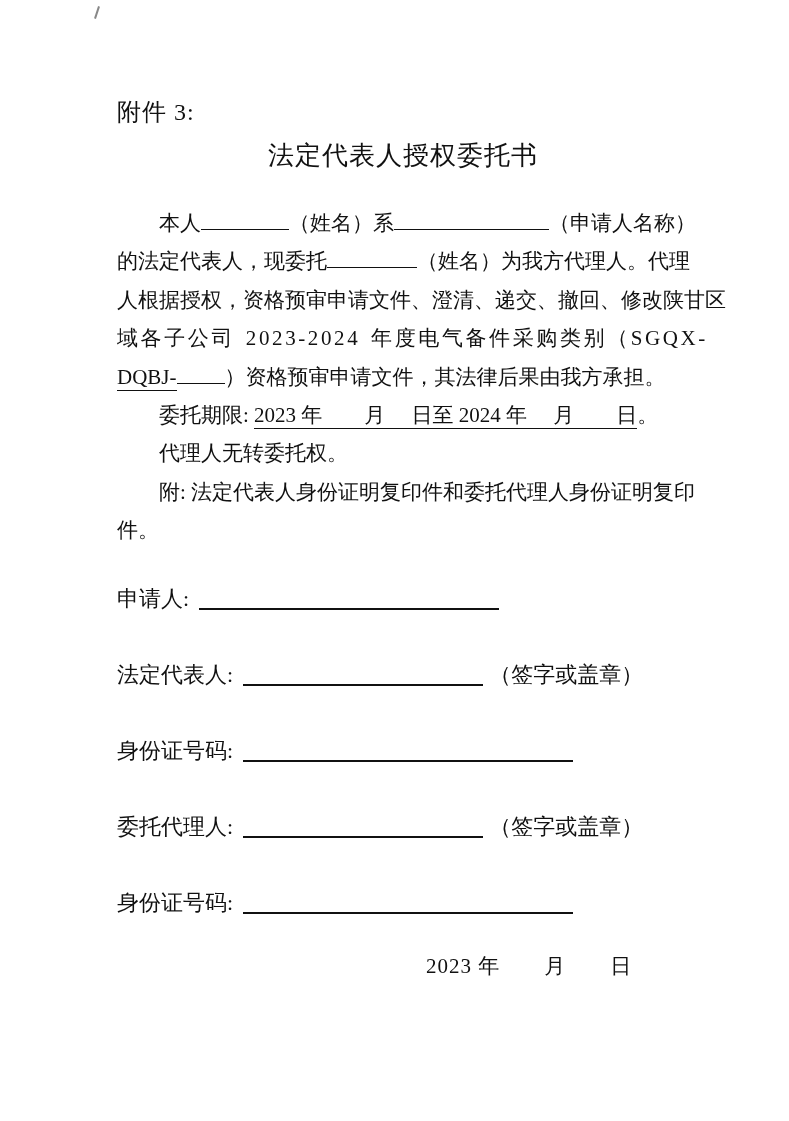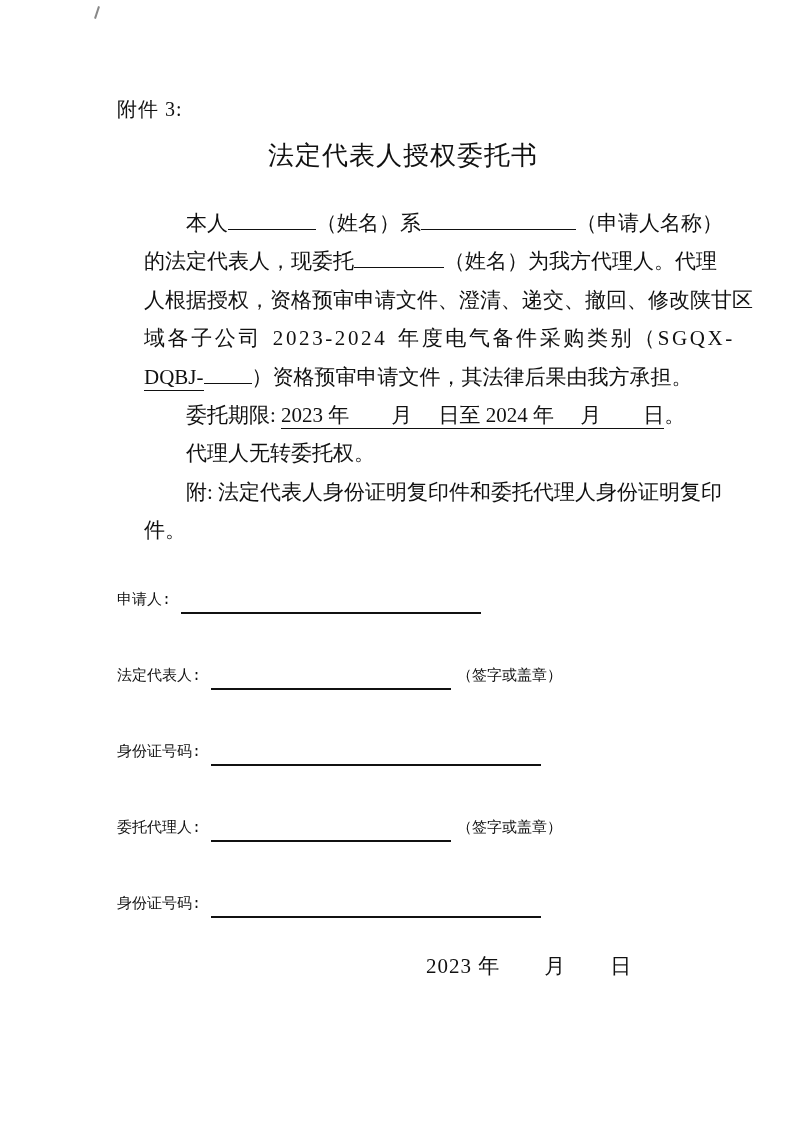--- a/index.html
+++ b/index.html
@@ -17,21 +17,21 @@
   .scan-artifact {
     position: absolute;
     left: 96px; top: 6px;
     width: 2px; height: 13px;
     background: #888;
     transform: rotate(18deg);
   }
   .attachment-label {
     position: absolute;
     left: 117px; top: 96px;
-    font-size: 20px;
+    font-size: 24px;
     letter-spacing: 1px;
   }
   .doc-title {
     position: absolute;
     left: 117px; top: 138px;
     width: 572px;
     text-align: center;
     font-family: "Liberation Sans", "DejaVu Sans", sans-serif;
     font-weight: normal;
     font-size: 26px;
@@ -40,44 +40,42 @@
   .body-block {
     position: absolute;
     left: 117px; top: 204px;
     width: 576px;
     font-size: 21px;
   }
   .bline {
     height: 38.4px;
     line-height: 38.4px;
     white-space: nowrap;
-    margin-left: 27px;
   }
   .indent { display: inline-block; width: 42px; }
   .blank {
     display: inline-block;
     border-bottom: 1.8px solid #111;
     height: 22px;
     vertical-align: baseline;
   }
   .u-text { border-bottom: 1.8px solid #111; padding-bottom: 1px; }
   .justified {
     letter-spacing: 2.6px;
     word-spacing: 3px;
   }
   .sig-row {
     position: absolute;
     left: 117px;
     width: 576px;
     height: 34px;
-    font-size: 15px;
+    font-size: 22px;
     display: flex;
-    align-items: center;
+    align-items: flex-start;
     white-space: nowrap;
-    font-family: Liberation Mono, monospace;
   }
   .sig-label { line-height: 30px; }
   .sig-line {
     display: inline-block;
     border-bottom: 2px solid #111;
     height: 26px;
     margin-left: 10px;
   }
   .sig-suffix { line-height: 30px; margin-left: 6px; }
   .w300 { width: 300px; }

